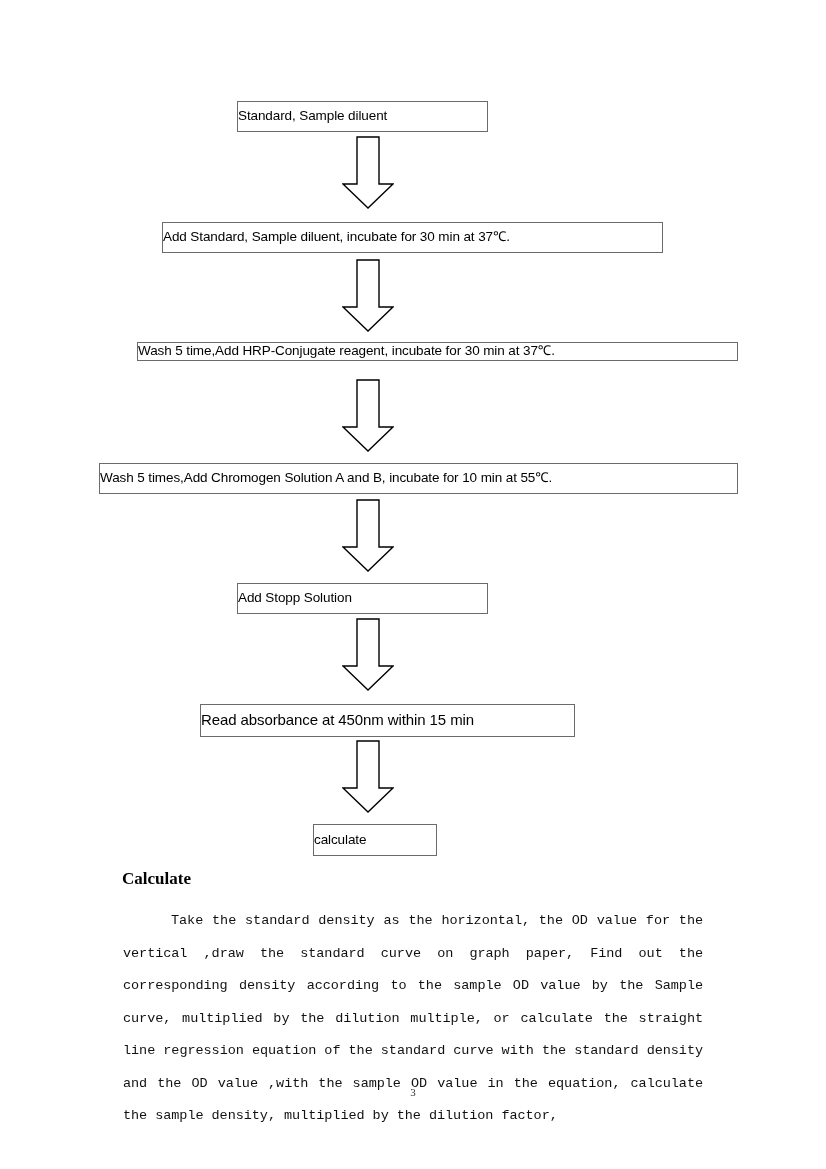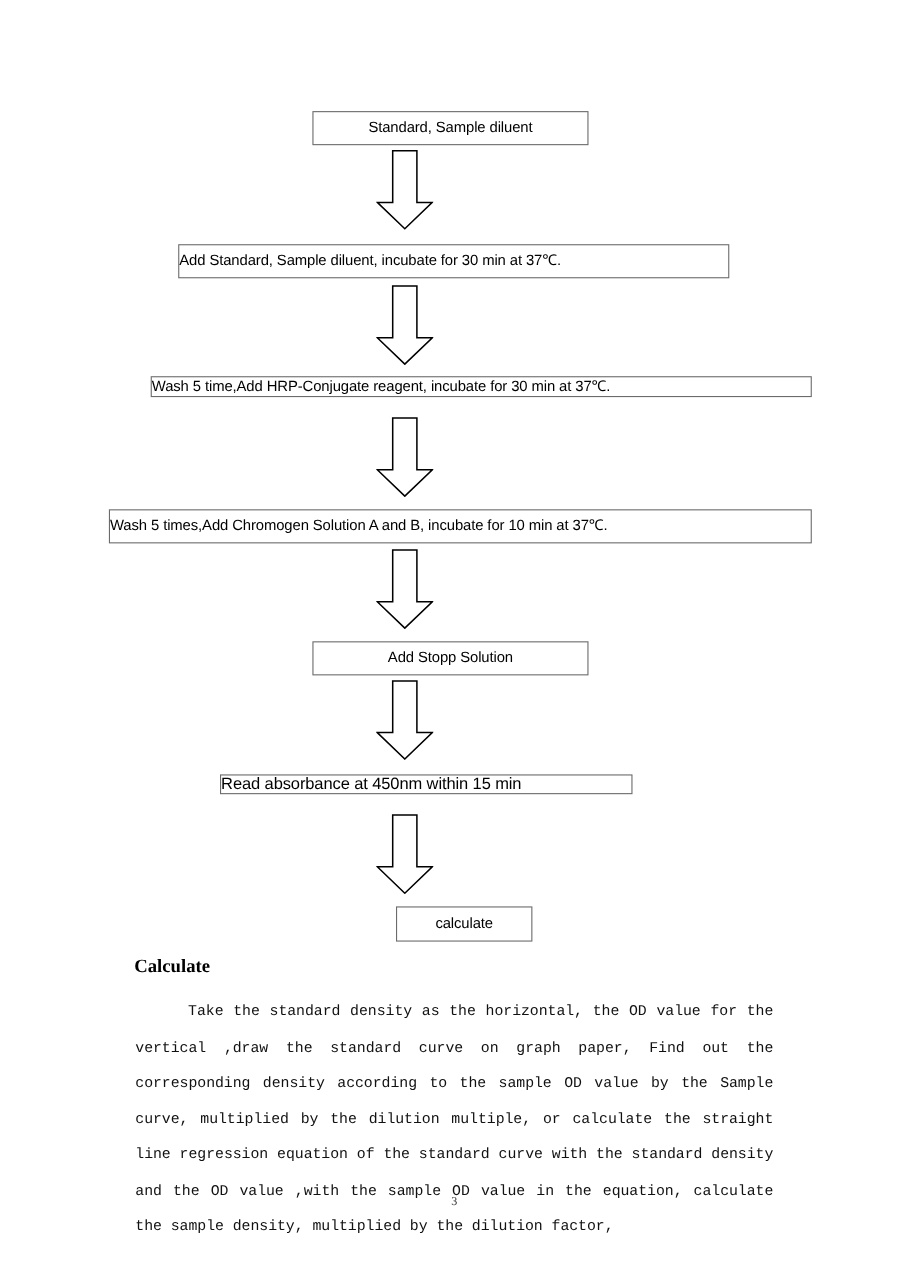--- a/index.html
+++ b/index.html
@@ -36,30 +36,30 @@
     background: #ffffff;
     display: flex;
     align-items: center;
     font-family: "Liberation Sans", sans-serif;
     font-size: 13.5px;
     line-height: 1.1;
     color: #000000;
     white-space: nowrap;
     letter-spacing: -0.1px;
   }
-  .node.center { justify-content: center; margin-left: 47px; }
+  .node.center { justify-content: flex-start; }
   .node.leftpad { padding-left: 0; }
 
   
   #node-0 { left: 237px; top: 101px; width: 251px; height: 31px; }
   #node-1 { left: 162px; top: 222px; width: 501px; height: 31px; }
   #node-2 { left: 137px; top: 342px; width: 601px; height: 19px; }
   #node-3 { left:  99px; top: 463px; width: 639px; height: 31px; }
   #node-4 { left: 237px; top: 583px; width: 251px; height: 31px; }
-  #node-5 { left: 200px; top: 704px; width: 375px; height: 18px; font-size: 15px; }
+  #node-5 { left: 200px; top: 704px; width: 375px; height: 33px; font-size: 15px; }
   #node-6 { left: 313px; top: 824px; width: 124px; height: 32px; }
 
   
   .arrow {
     position: absolute;
     width: 52px;
     height: 73px;
   }
   .arrow svg { display: block; width: 52px; height: 73px; }
 
@@ -135,21 +135,21 @@
       <span>Wash 5 time,Add HRP-Conjugate reagent, incubate for 30 min at 37℃.</span>
     </div>
 
     <div class="arrow" id="arrow-2">
       <svg viewBox="0 0 52 73" xmlns="http://www.w3.org/2000/svg">
         <polygon points="15,1 37,1 37,48 51,48 26,72 1,48 15,48" fill="#ffffff" stroke="#000000" stroke-width="1.4" stroke-linejoin="miter"></polygon>
       </svg>
     </div>
 
     <div class="node leftpad" id="node-3">
-      <span>Wash 5 times,Add Chromogen Solution A and B, incubate for 10 min at 37℃.</span>
+      <span>Wash 5 times,Add Chromogen Solution A and B, incubate for 10 min at 55℃.</span>
     </div>
 
     <div class="arrow" id="arrow-3">
       <svg viewBox="0 0 52 73" xmlns="http://www.w3.org/2000/svg">
         <polygon points="15,1 37,1 37,48 51,48 26,72 1,48 15,48" fill="#ffffff" stroke="#000000" stroke-width="1.4" stroke-linejoin="miter"></polygon>
       </svg>
     </div>
 
     <div class="node center" id="node-4">
       <span>Add Stopp Solution</span>

